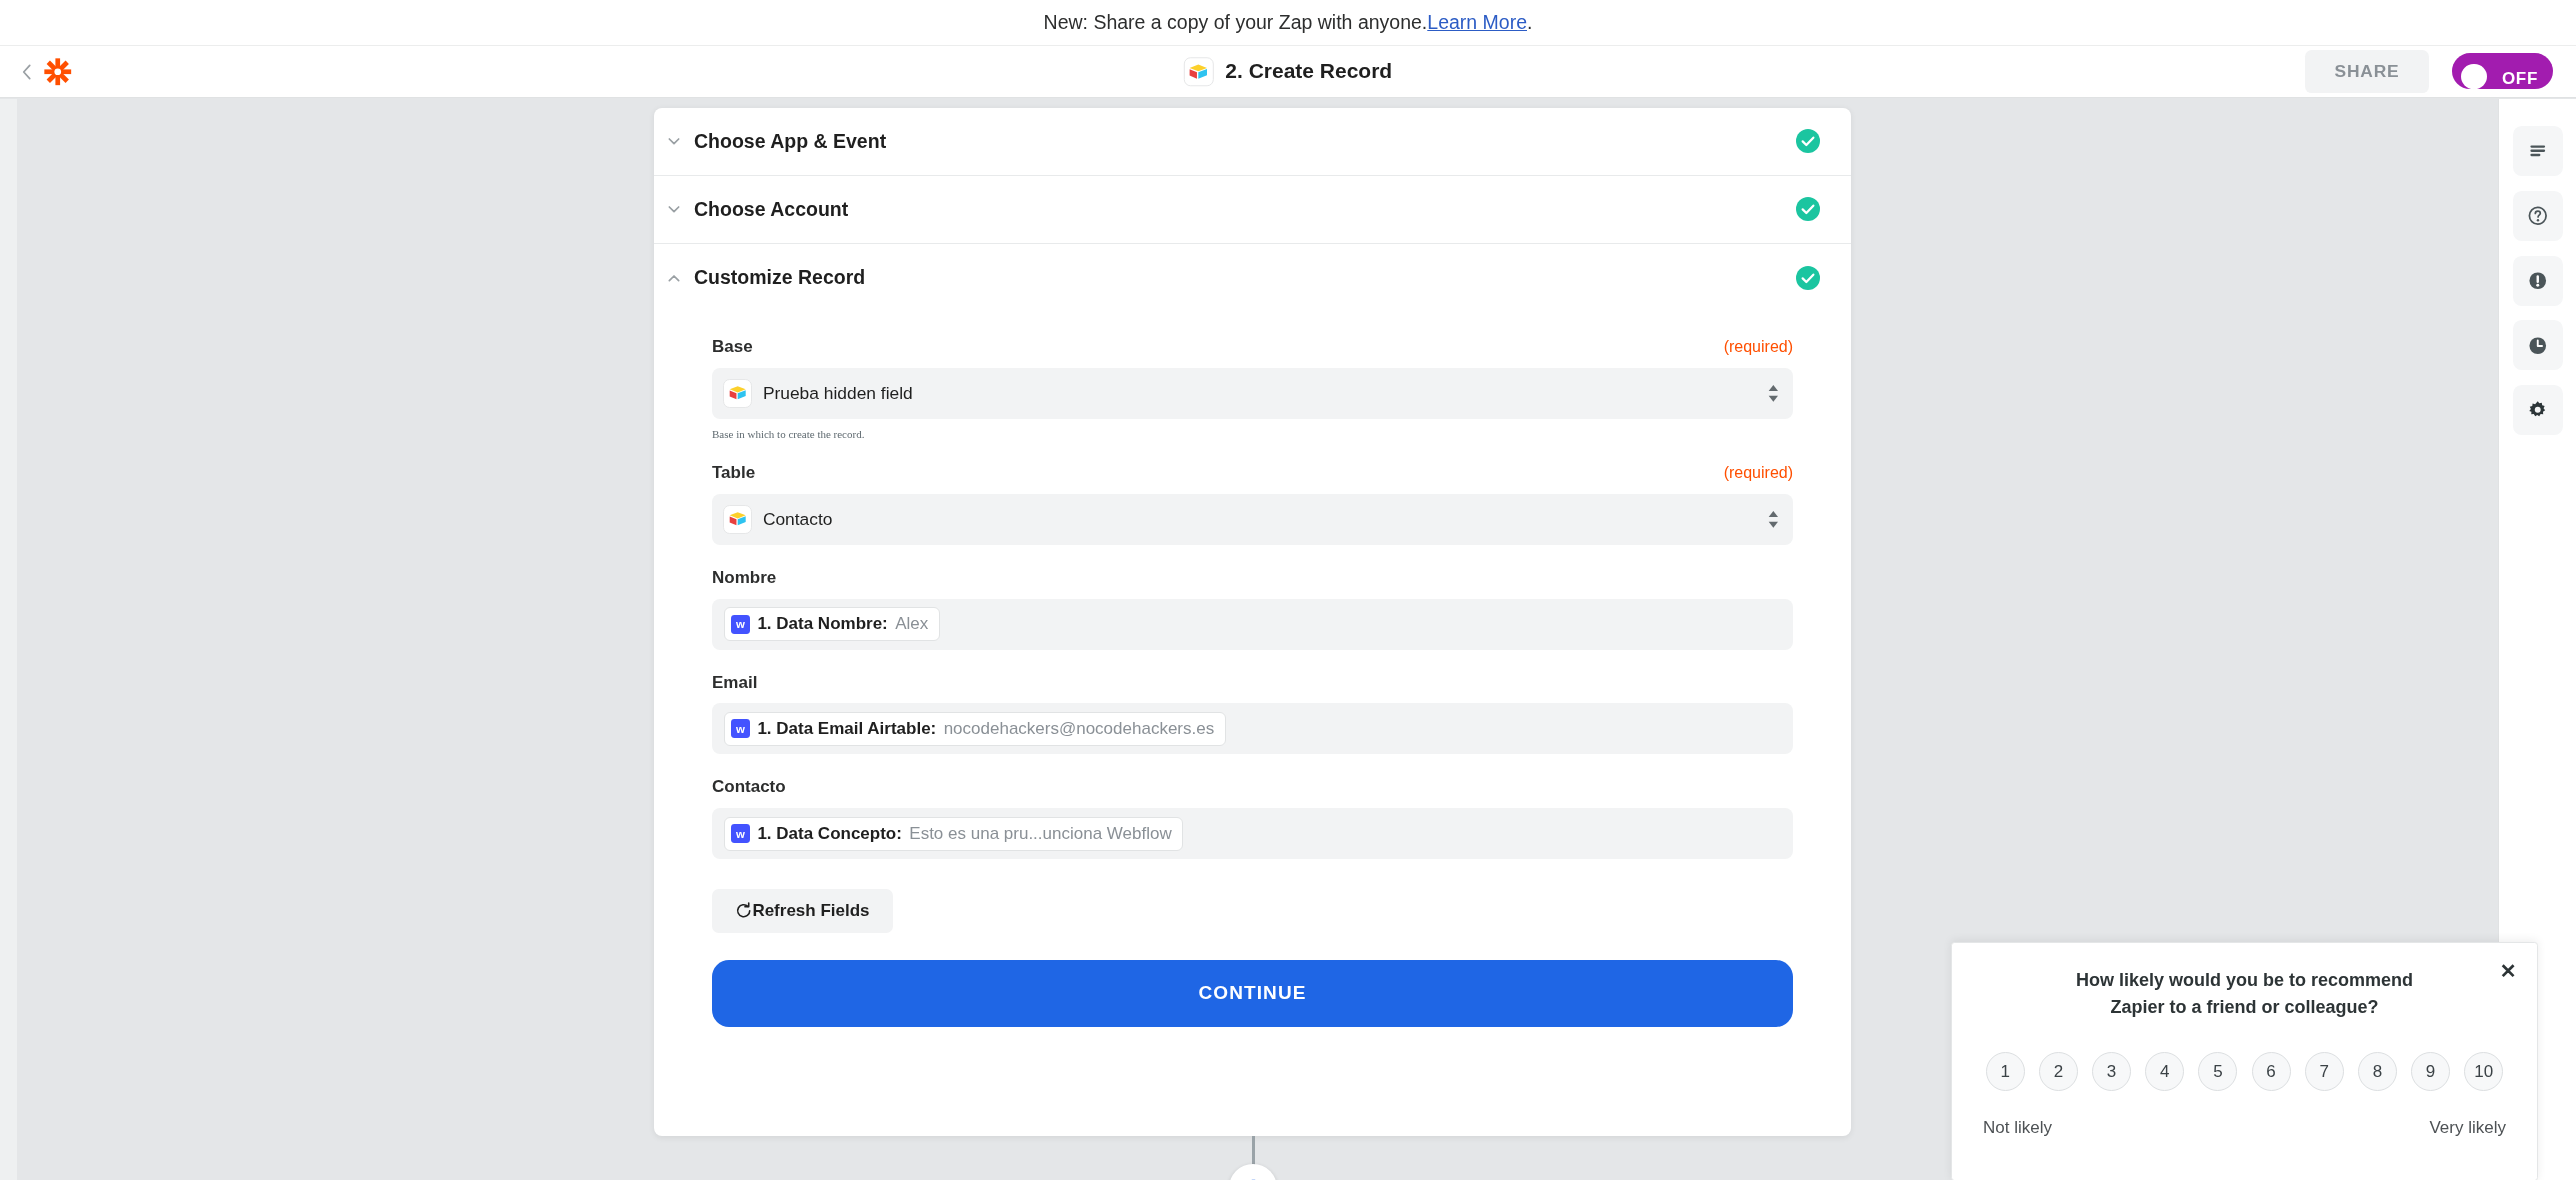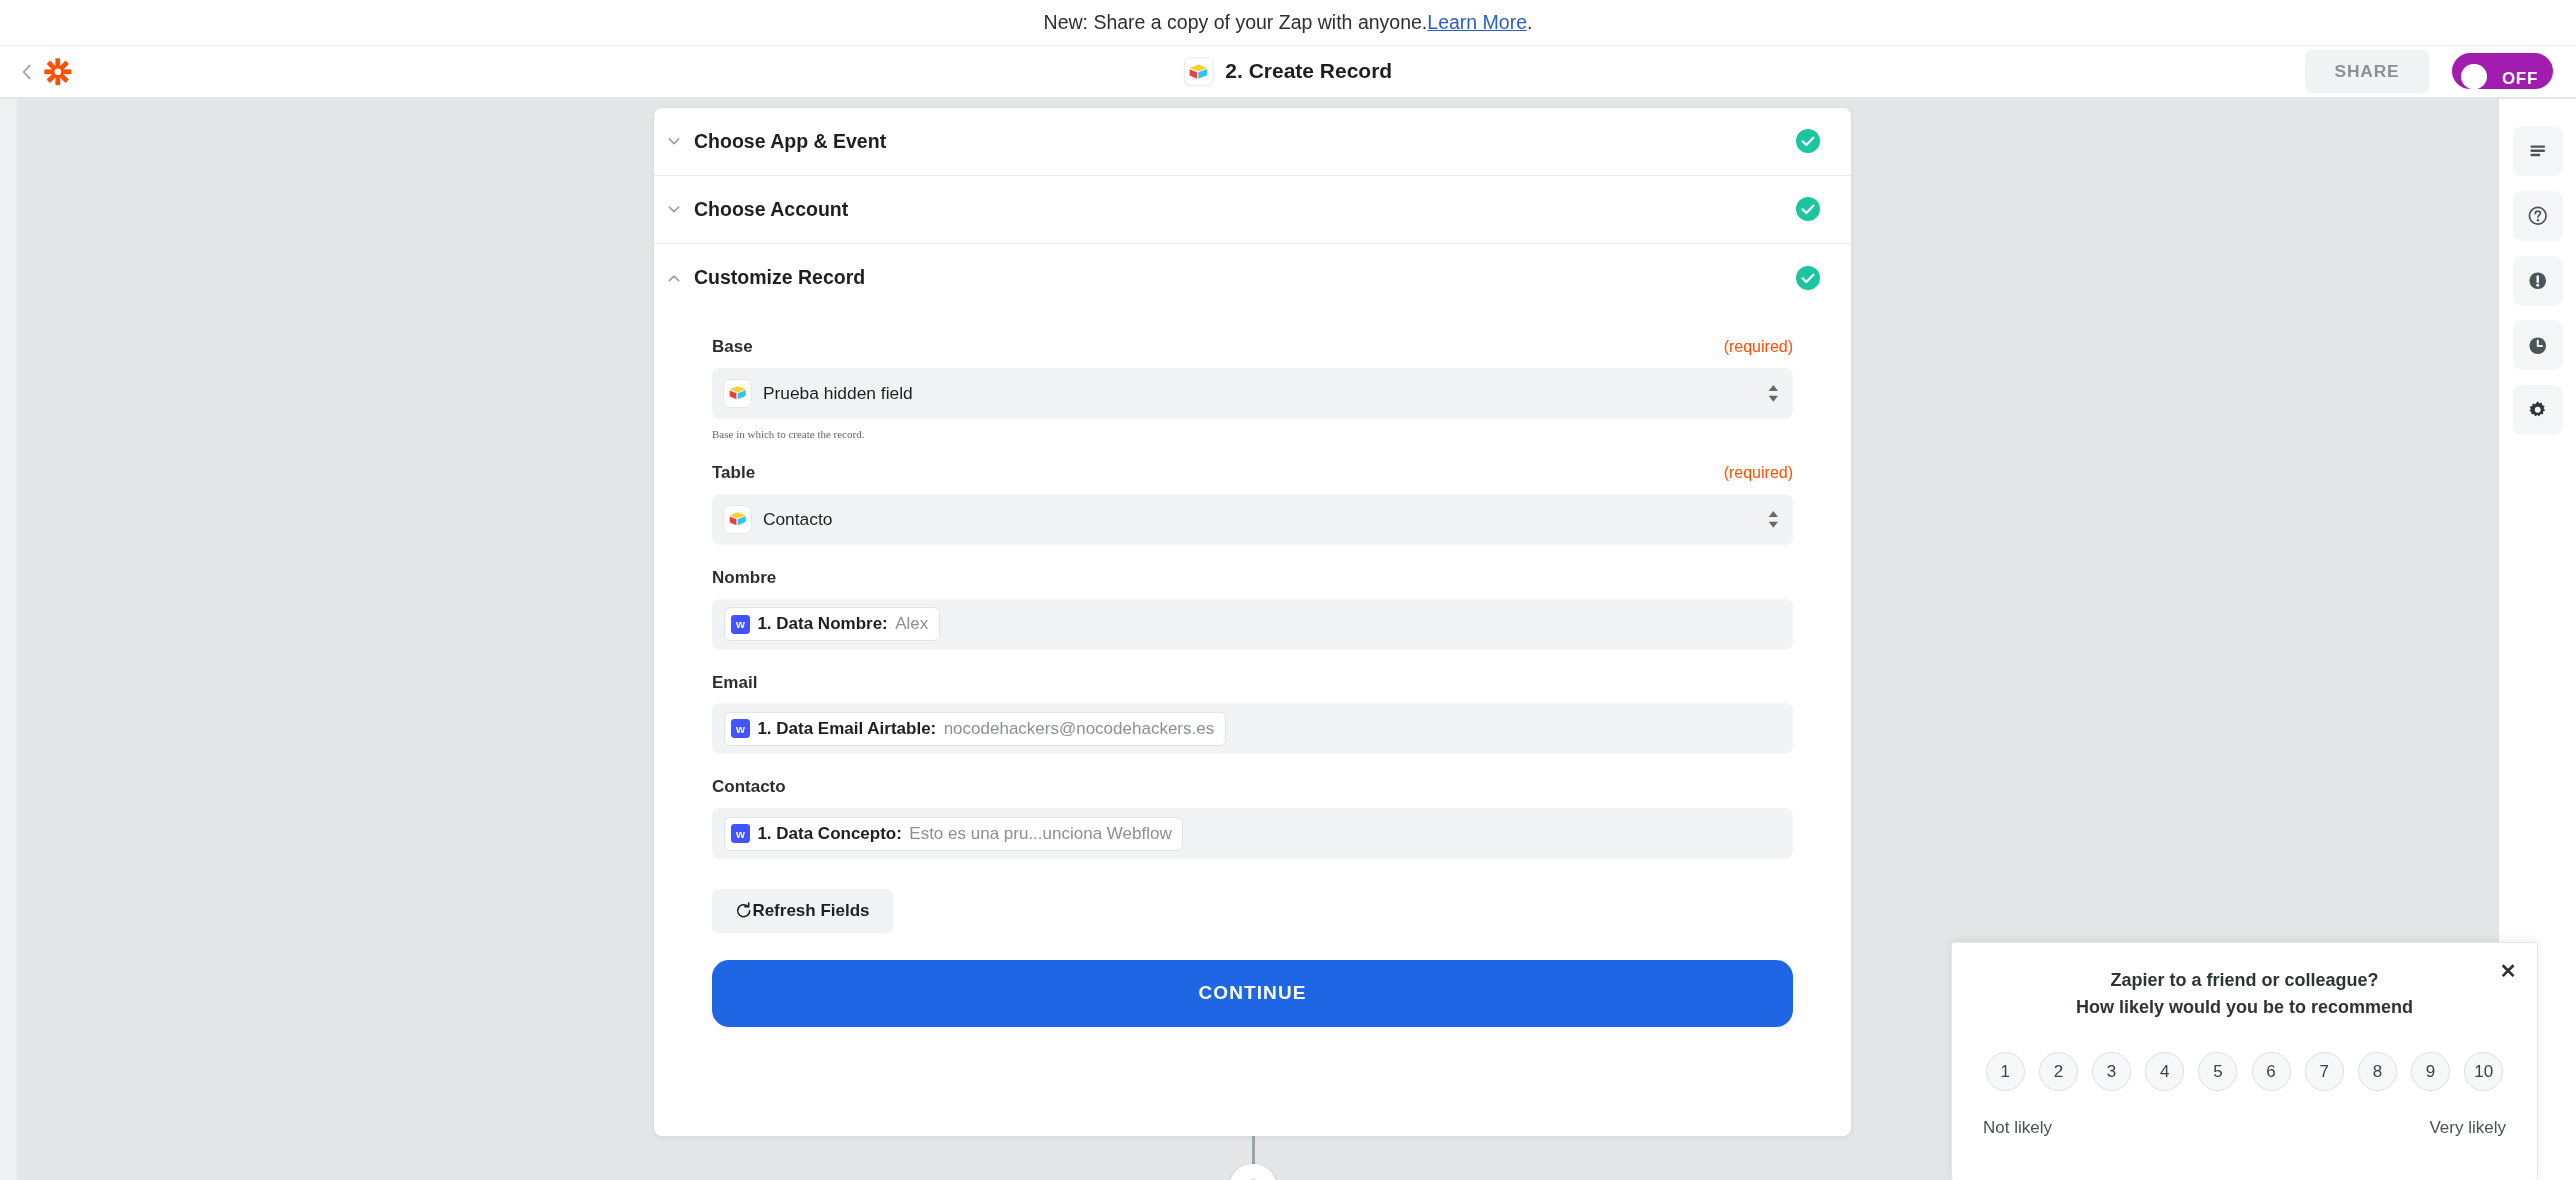--- a/index.html
+++ b/index.html
@@ -465,22 +465,22 @@
     <svg viewBox="0 0 32 32" width="21.5" height="21.5" fill="#2c3538">
       <path d="M16 3.4l2.3 3.1 3.7-1 .6 3.8 3.7 1.1-1.7 3.4 2.4 3-3.2 2.2.3 3.8-3.8-.4-2.1 3.2-3-1.9-3 1.9-2.1-3.2-3.8.4.3-3.8L3.4 18l2.4-3-1.7-3.4 3.7-1.1.6-3.8 3.7 1z"></path>
       <circle cx="16" cy="16" r="4.4" fill="#f5f6f7"></circle>
     </svg>
   </div>
 </div>
 
 <div class="nps">
   <button class="nps-close">✕</button>
   <div class="nps-q">
+    <div>How likely would you be to recommend</div>
     <div>Zapier to a friend or colleague?</div>
-    <div>How likely would you be to recommend</div>
   </div>
   <div class="nps-scale">
     <div class="nps-num">1</div>
     <div class="nps-num">2</div>
     <div class="nps-num">3</div>
     <div class="nps-num">4</div>
     <div class="nps-num">5</div>
     <div class="nps-num">6</div>
     <div class="nps-num">7</div>
     <div class="nps-num">8</div>

